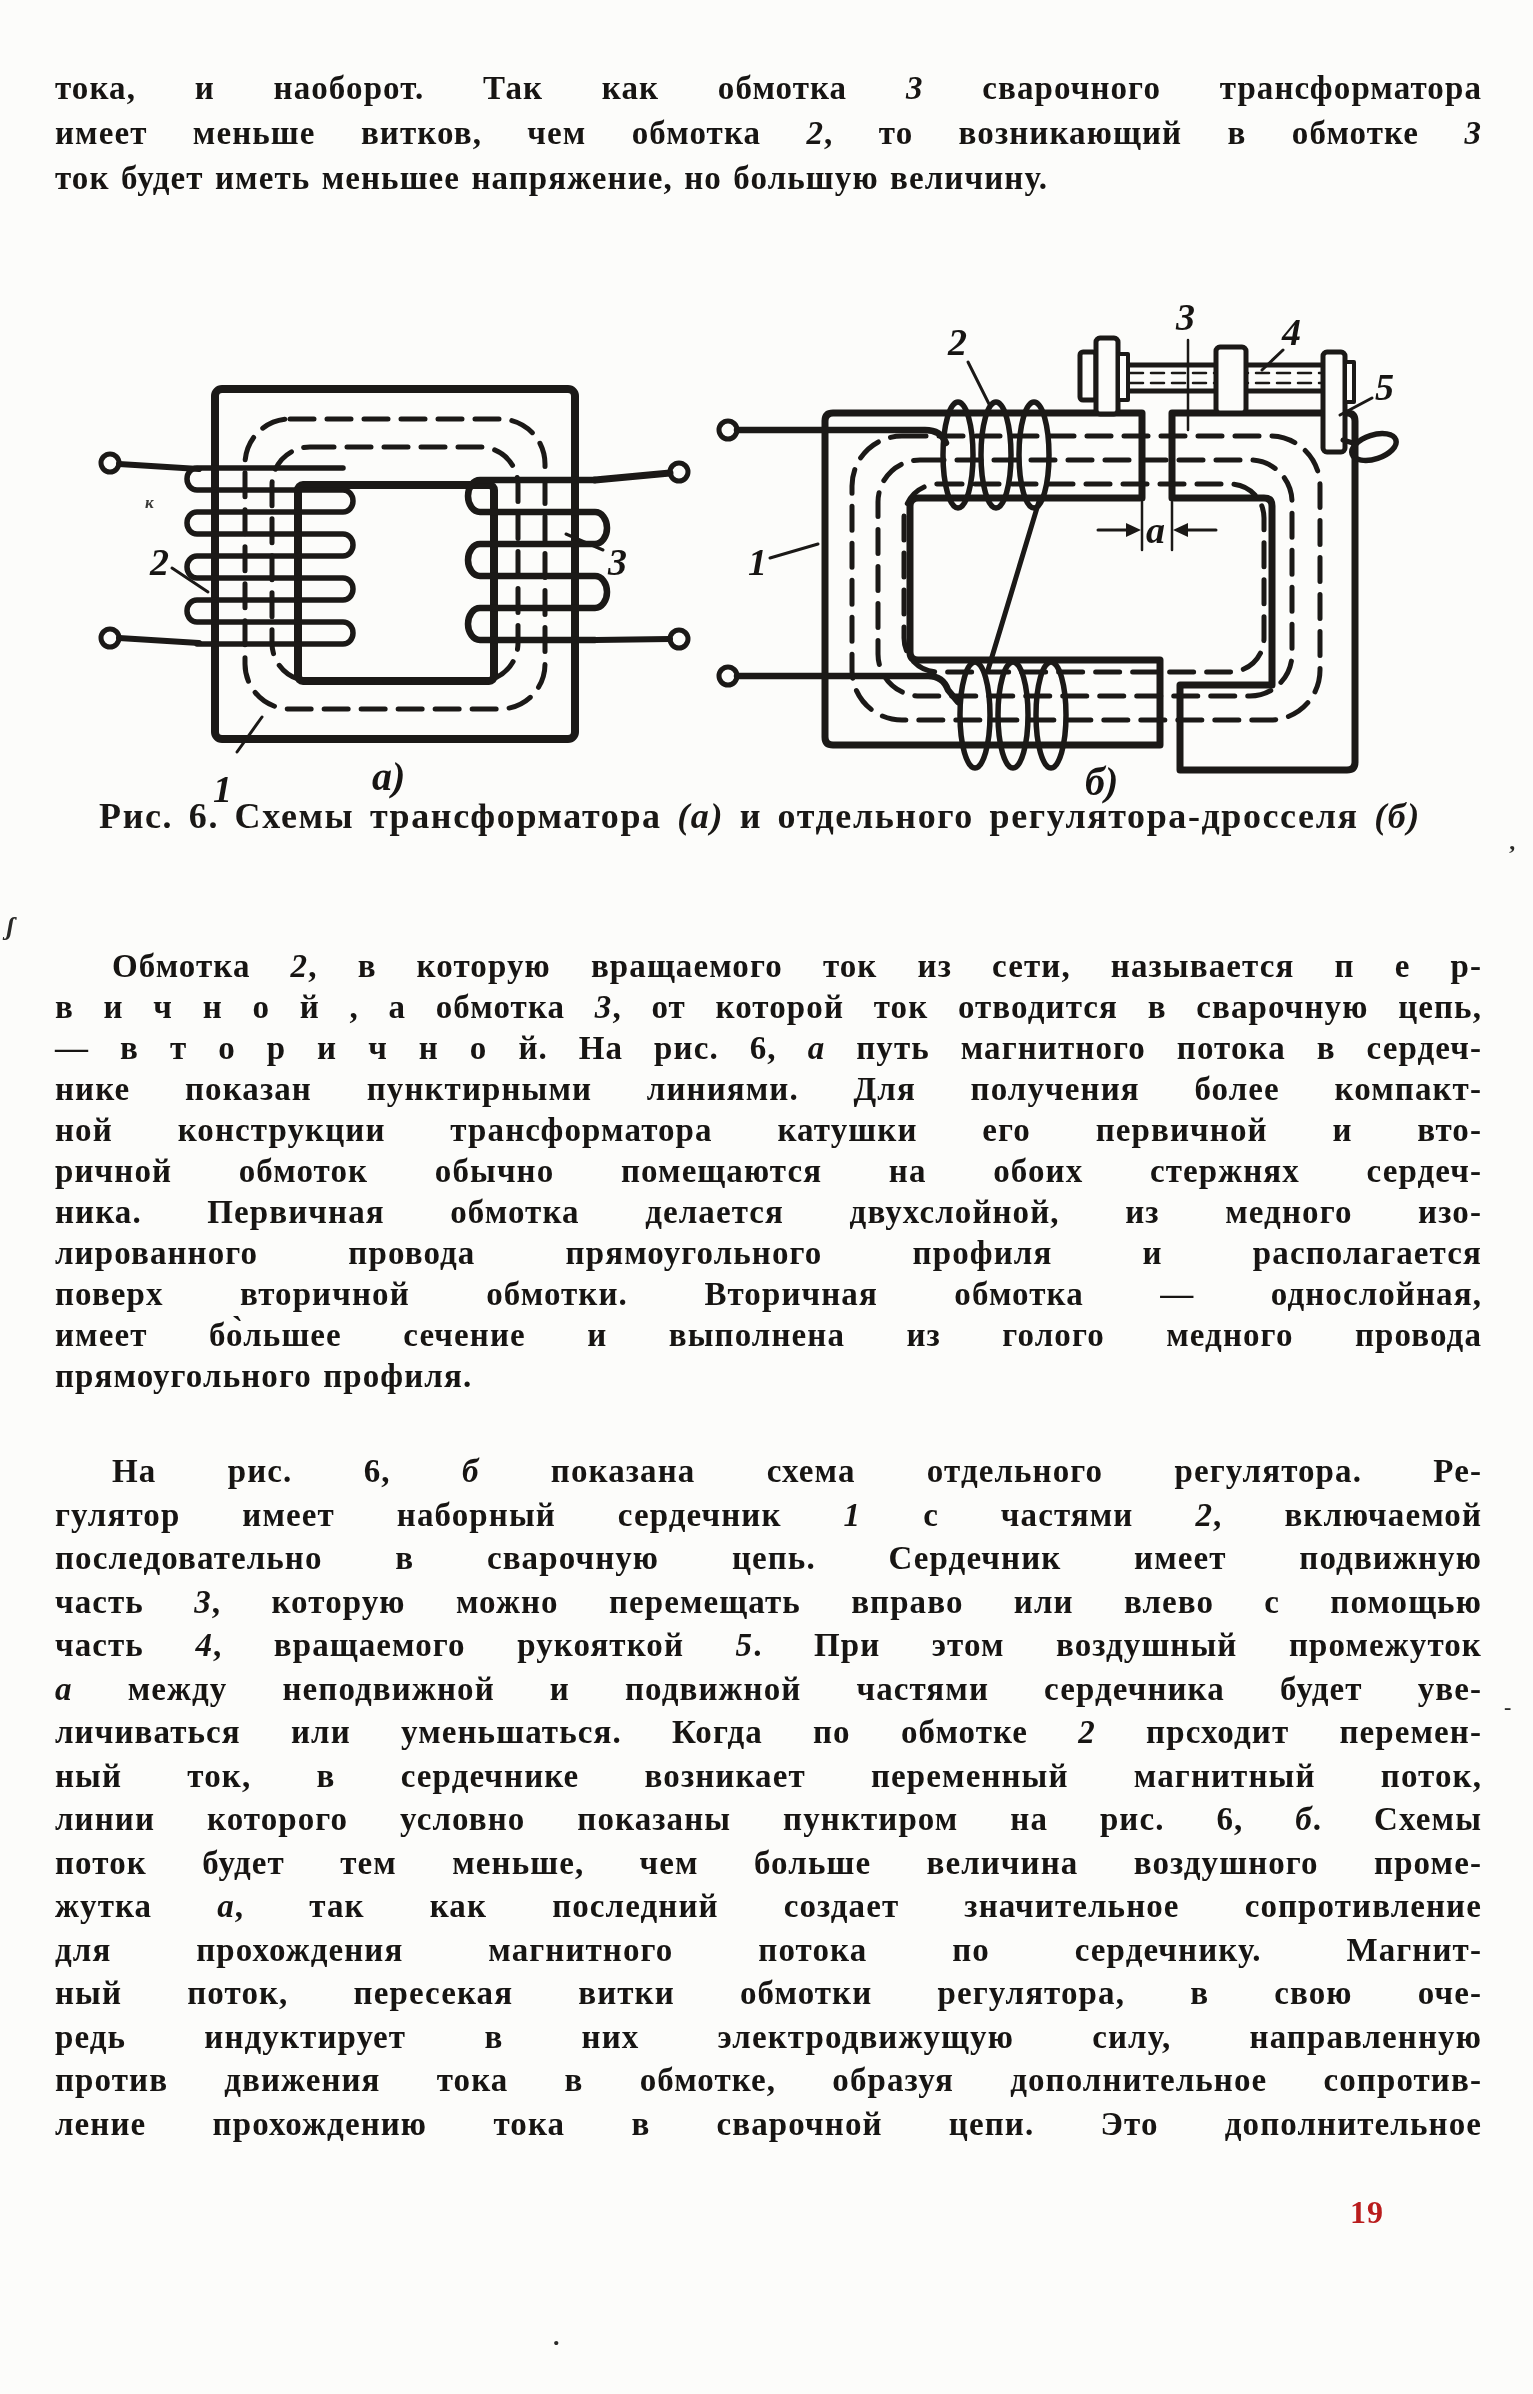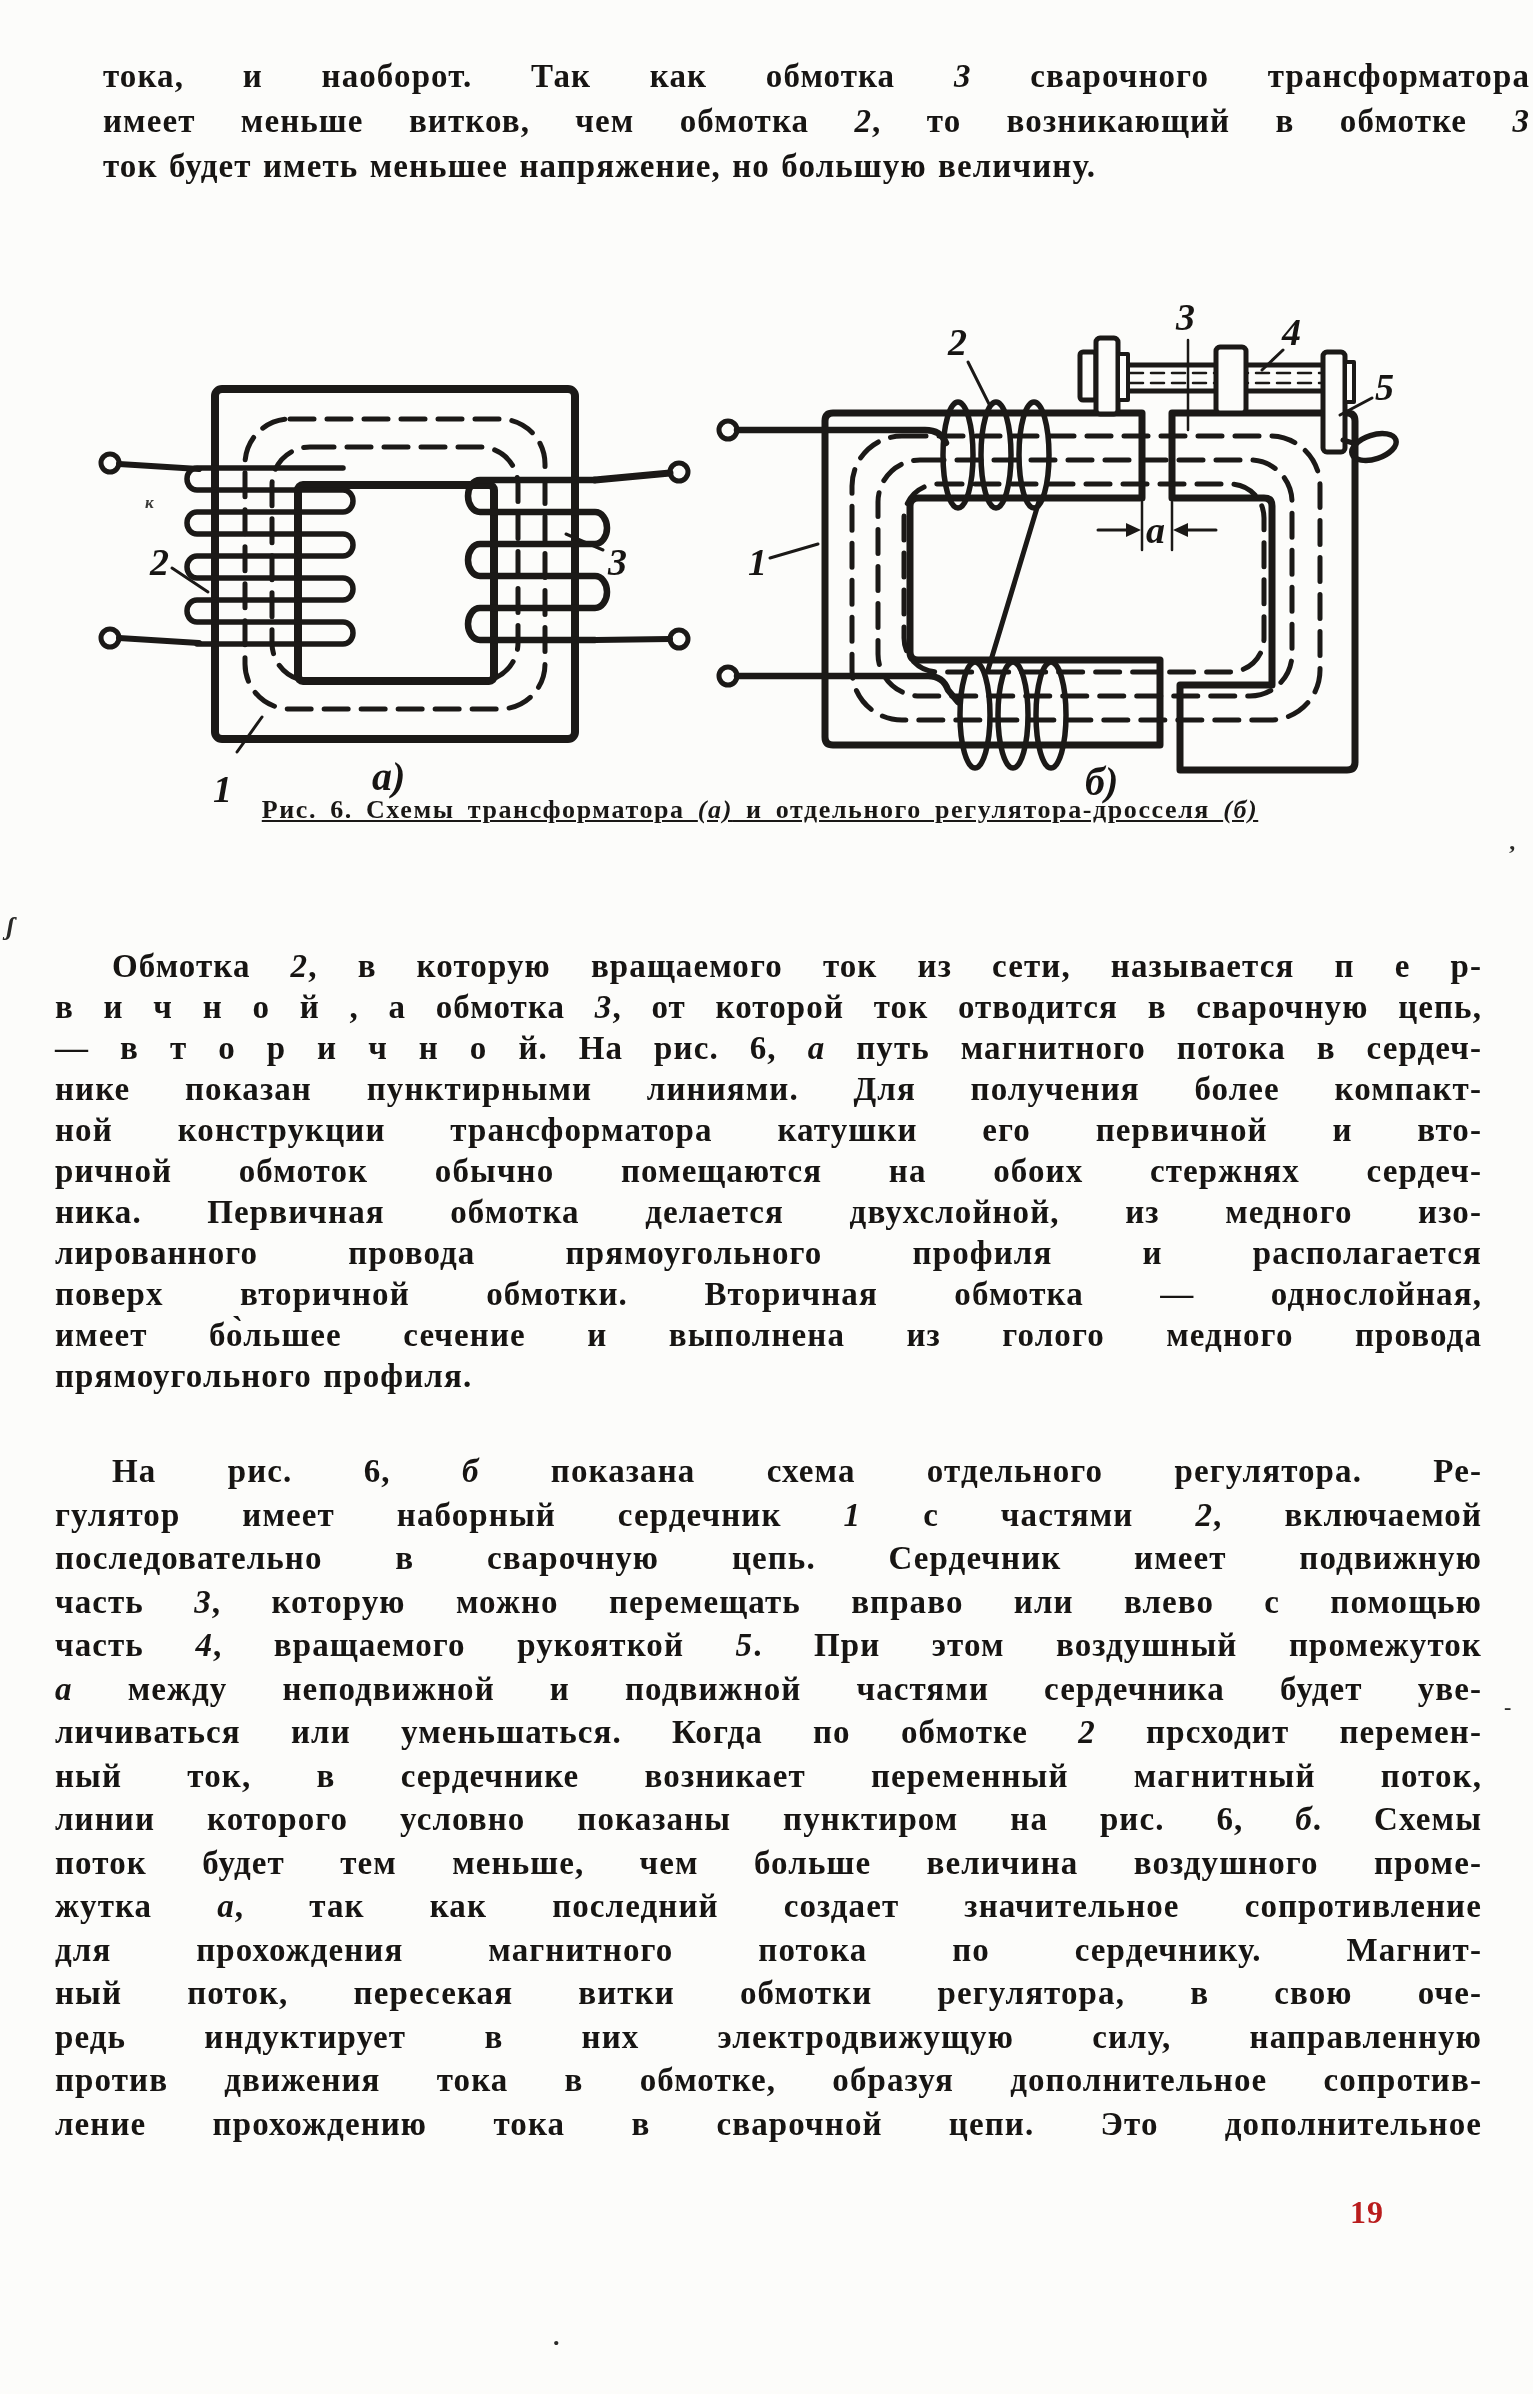--- a/index.html
+++ b/index.html
@@ -21,32 +21,31 @@
     font-weight:700;
     font-size:33px;
     letter-spacing:1.1px;
     word-spacing:2px;
     white-space:normal;
     color:#171513;
   }
   .line.end{text-align-last:left;}
   .line.ind{padding-left:57px;}
   .it{font-style:italic;}
-  #intro{top:54px;margin-left:48px;}
+  #intro{top:66px;}
   #intro .line{line-height:45px;}
   #para1{top:946px;}
   #para1 .line{line-height:41px;}
   #para2{top:1450px;}
   #para2 .line{line-height:43.5px;}
   #caption{
     position:absolute;left:80px;top:795px;width:1360px;
     text-align:center;white-space:nowrap;
-    font-weight:700;font-size:26px;letter-spacing:1.6px;word-spacing:5px;
+    font-weight:700;font-size:36px;letter-spacing:1.6px;word-spacing:5px;
     color:#1a1816;
-    text-decoration:underline;
   }
   #figure{position:absolute;left:0;top:250px;width:1533px;height:558px;}
   #pageno{
     position:absolute;left:1350px;top:2194px;
     font-weight:700;font-size:32px;letter-spacing:1px;color:#b91c1c;
   }
   .artifact{position:absolute;color:#2a2a28;font-weight:700;}
   #art-left{left:6px;top:912px;font-size:26px;font-style:italic;}
   #art-right1{left:1508px;top:840px;font-size:24px;}
   #art-right2{left:1504px;top:1694px;font-size:22px;}

